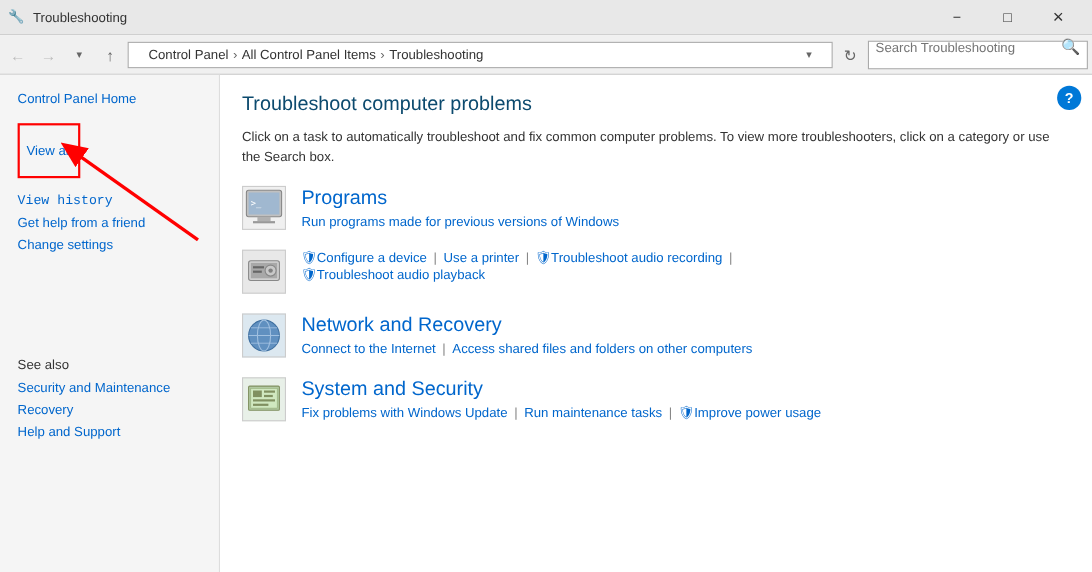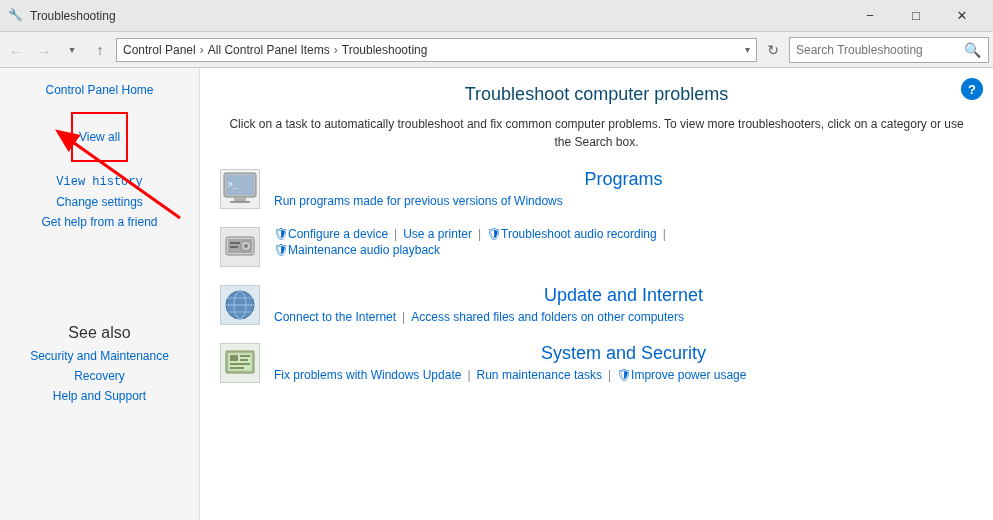--- a/index.html
+++ b/index.html
@@ -43,56 +43,55 @@
       border-radius: 2px;
     }
     .nav-btn.disabled { color: #bbb; cursor: default; }
     .address-path {
       flex: 1;
       height: 24px;
       background: #fff;
       border: 1px solid #aaa;
       display: flex;
       align-items: center;
-      padding: 0 6px;
+      padding: 0 18px;
       font-size: 12px;
       color: #333;
     }
     .address-path-separator { color: #666; margin: 0 4px; }
     .address-path-link { color: #333; cursor: pointer; }
     .address-path-current { color: #333; }
     .address-dropdown { color: #666; margin-left: auto; font-size: 10px; cursor: pointer; }
     .refresh-btn {
       width: 24px; height: 24px;
       display: flex; align-items: center; justify-content: center;
       cursor: pointer; color: #666; font-size: 14px;
       border: none; background: transparent;
     }
     .search-box {
       width: 200px; height: 24px;
       border: 1px solid #aaa;
       background: #fff;
-      display: flex; align-items: center;
+      display: flex; align-items: flex-end;
       padding: 12px 6px;
       border-radius: 0;
     }
     .search-box input {
       border: none; outline: none; background: transparent;
       font-size: 12px; color: #333; flex: 1;
       font-family: inherit;
     }
     .search-icon-btn {
       color: #666; font-size: 14px; cursor: pointer;
     }
 
     
     .main-layout {
       display: flex;
       height: calc(520px - 32px - 36px);
-      text-align: center;
     }
 
     
     .sidebar {
       width: 200px;
       background: #f5f5f5;
       border-right: 1px solid #ddd;
       padding: 12px 0;
     }
     .sidebar-link {
@@ -106,21 +105,21 @@
     .sidebar-link.view-all {
       border: 2px solid red;
       display: inline-block;
       margin: 4px 16px;
       padding: 16px 6px;
       font-weight: normal;
     }
     .see-also-label {
       padding: 12px 16px 4px;
       color: #333;
-      font-size: 16px;
+      font-size: 12px;
     }
 
     
     .content {
       flex: 1;
       padding: 16px 20px;
       overflow-y: auto;
       position: relative;
     }
     .content-title {
@@ -275,22 +274,22 @@
 </div>
 
 <div class="main-layout">
 
   <div class="sidebar" style="position:relative;">
     <a class="sidebar-link">Control Panel Home</a>
     <div style="margin-top:8px;">
       <a class="sidebar-link view-all">View all</a>
     </div>
     <a class="sidebar-link" style="margin-top:6px; display:block;font-family:Liberation Mono, monospace;">View history</a>
+    <a class="sidebar-link">Get help from a friend</a>
     <a class="sidebar-link">Change settings</a>
-    <a class="sidebar-link">Get help from a friend</a>
 
     <div style="height:80px;"></div>
     <div class="see-also-label">See also</div>
     <a class="sidebar-link">Security and Maintenance</a>
     <a class="sidebar-link">Recovery</a>
     <a class="sidebar-link">Help and Support</a>
 
     <svg class="arrow-overlay" viewBox="0 0 200 180" xmlns="http://www.w3.org/2000/svg" style="position:absolute;top:0;left:0;width:200px;height:180px;pointer-events:none;">
       <defs>
         <marker id="arrowhead" markerWidth="8" markerHeight="7" refX="6" refY="3.5" orient="auto">
@@ -343,37 +342,37 @@
           <span class="cat-link">Configure a device</span>
           <span class="cat-sep">|</span>
           <span class="cat-link">Use a printer</span>
           <span class="cat-sep">|</span>
           <span class="shield-icon">🛡</span>
           <span class="cat-link">Troubleshoot audio recording</span>
           <span class="cat-sep">|</span>
         </div>
         <div class="category-links" style="margin-top:2px;">
           <span class="shield-icon">🛡</span>
-          <span class="cat-link">Maintenance audio playback</span>
+          <span class="cat-link">Troubleshoot audio playback</span>
         </div>
       </div>
     </div>
 
     <div class="category-item">
       <div class="category-icon icon-network" style="width:40px;height:40px;">
         <svg width="36" height="36" viewBox="0 0 36 36" xmlns="http://www.w3.org/2000/svg">
           <circle cx="18" cy="18" r="14" fill="#6090c0" stroke="#4070a0" stroke-width="1"></circle>
           <ellipse cx="18" cy="18" rx="6" ry="14" fill="none" stroke="#a0c0e0" stroke-width="1"></ellipse>
           <line x1="4" y1="18" x2="32" y2="18" stroke="#a0c0e0" stroke-width="1"></line>
           <line x1="6" y1="11" x2="30" y2="11" stroke="#a0c0e0" stroke-width="0.8"></line>
           <line x1="6" y1="25" x2="30" y2="25" stroke="#a0c0e0" stroke-width="0.8"></line>
         </svg>
       </div>
       <div class="category-info">
-        <div class="category-title">Update and Internet</div>
+        <div class="category-title">Network and Recovery</div>
         <div class="category-links">
           <span class="cat-link">Connect to the Internet</span>
           <span class="cat-sep">|</span>
           <span class="cat-link">Access shared files and folders on other computers</span>
         </div>
       </div>
     </div>
 
     <div class="category-item">
       <div class="category-icon icon-security" style="width:40px;height:40px;">

